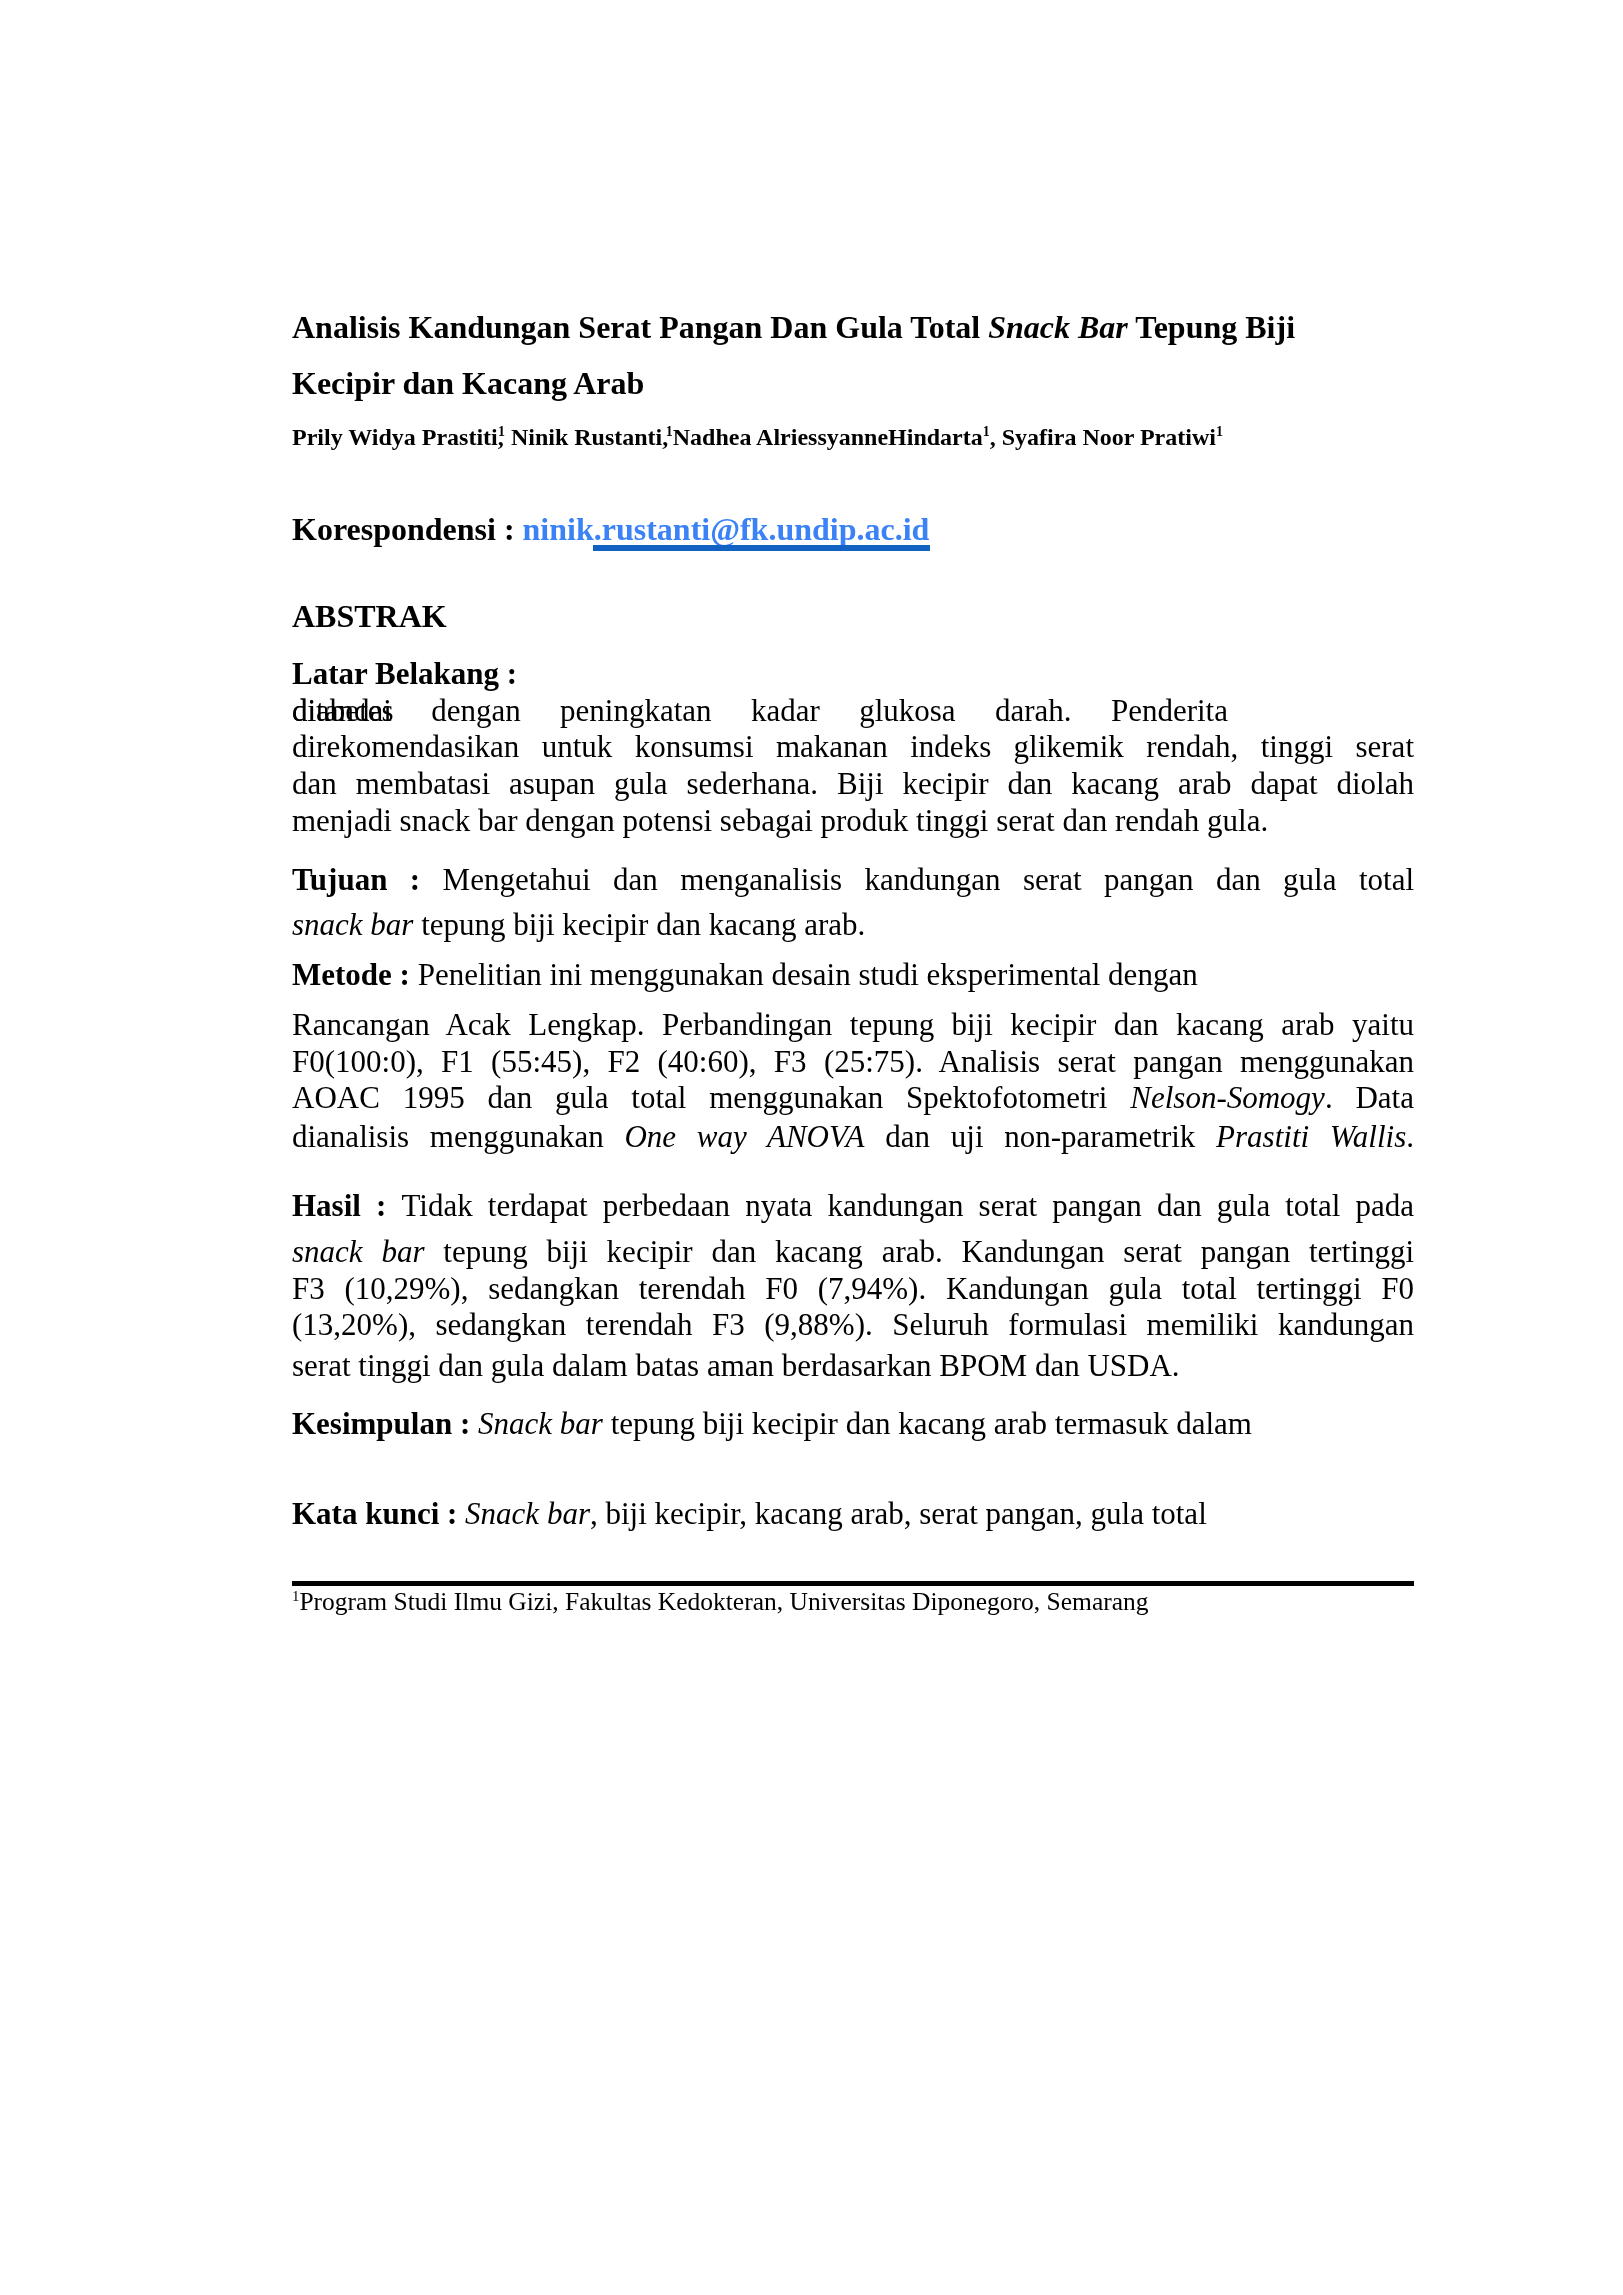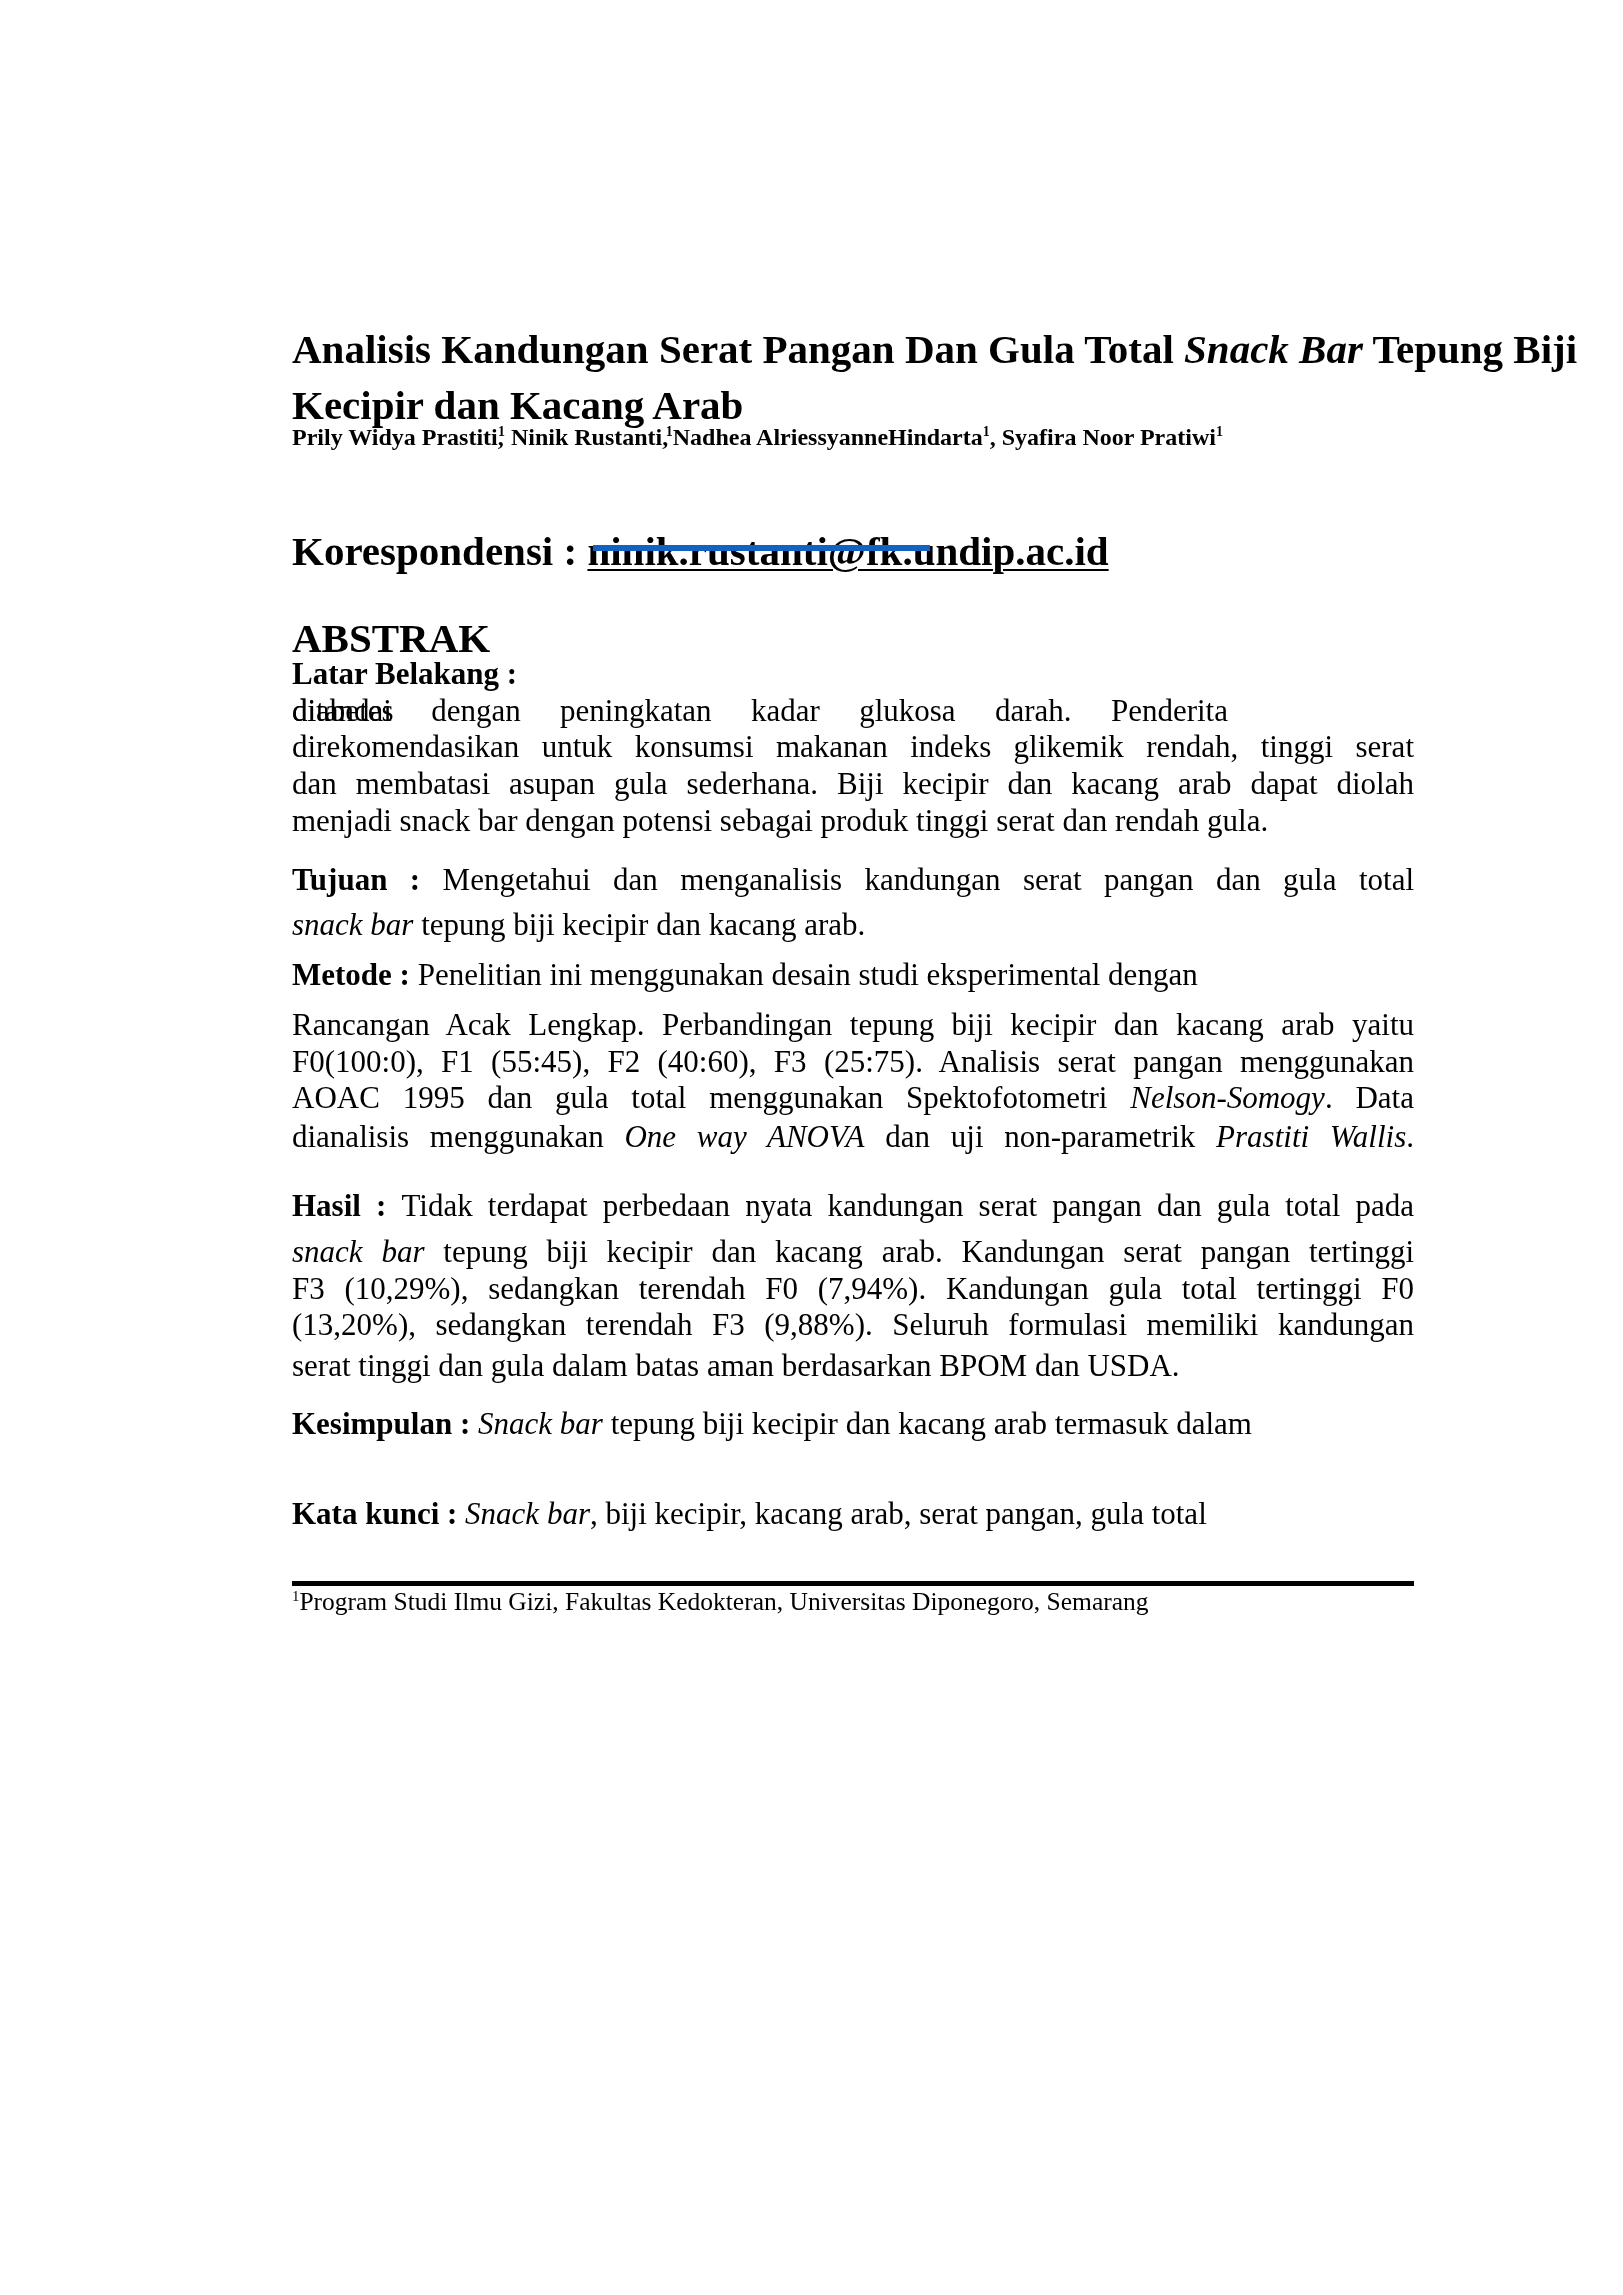--- a/index.html
+++ b/index.html
@@ -22,29 +22,28 @@
   }
   
   .j {
     white-space: normal;
     text-align: justify;
     text-align-last: justify;
   }
   .b  { font-weight: bold; }
   .i  { font-style: italic; }
   .bi { font-weight: bold; font-style: italic; }
-  .h  { font-size: 41px; font-weight: bold; margin-top: 17px; }       
+  .h  { font-size: 32px; font-weight: bold; }       
   .authors { font-size: 24px; font-weight: bold; }
   sup { font-size: 58%; line-height: 0; vertical-align: super; }
   .tuck  { margin-left: -0.42em; }
   .tuck2 { margin-left: -0.18em; }
   .link {
-    color: #000000;
+    color: #3b82f6;
     font-weight: bold;
-    text-decoration: underline;
     text-decoration-thickness: 1.5px;
     text-underline-offset: 3.6px;
     text-align: right;
   }
   .linkbar {
     position: absolute;
     left: 593px;
     top: 545px;
     width: 337px;
     height: 5.6px;

